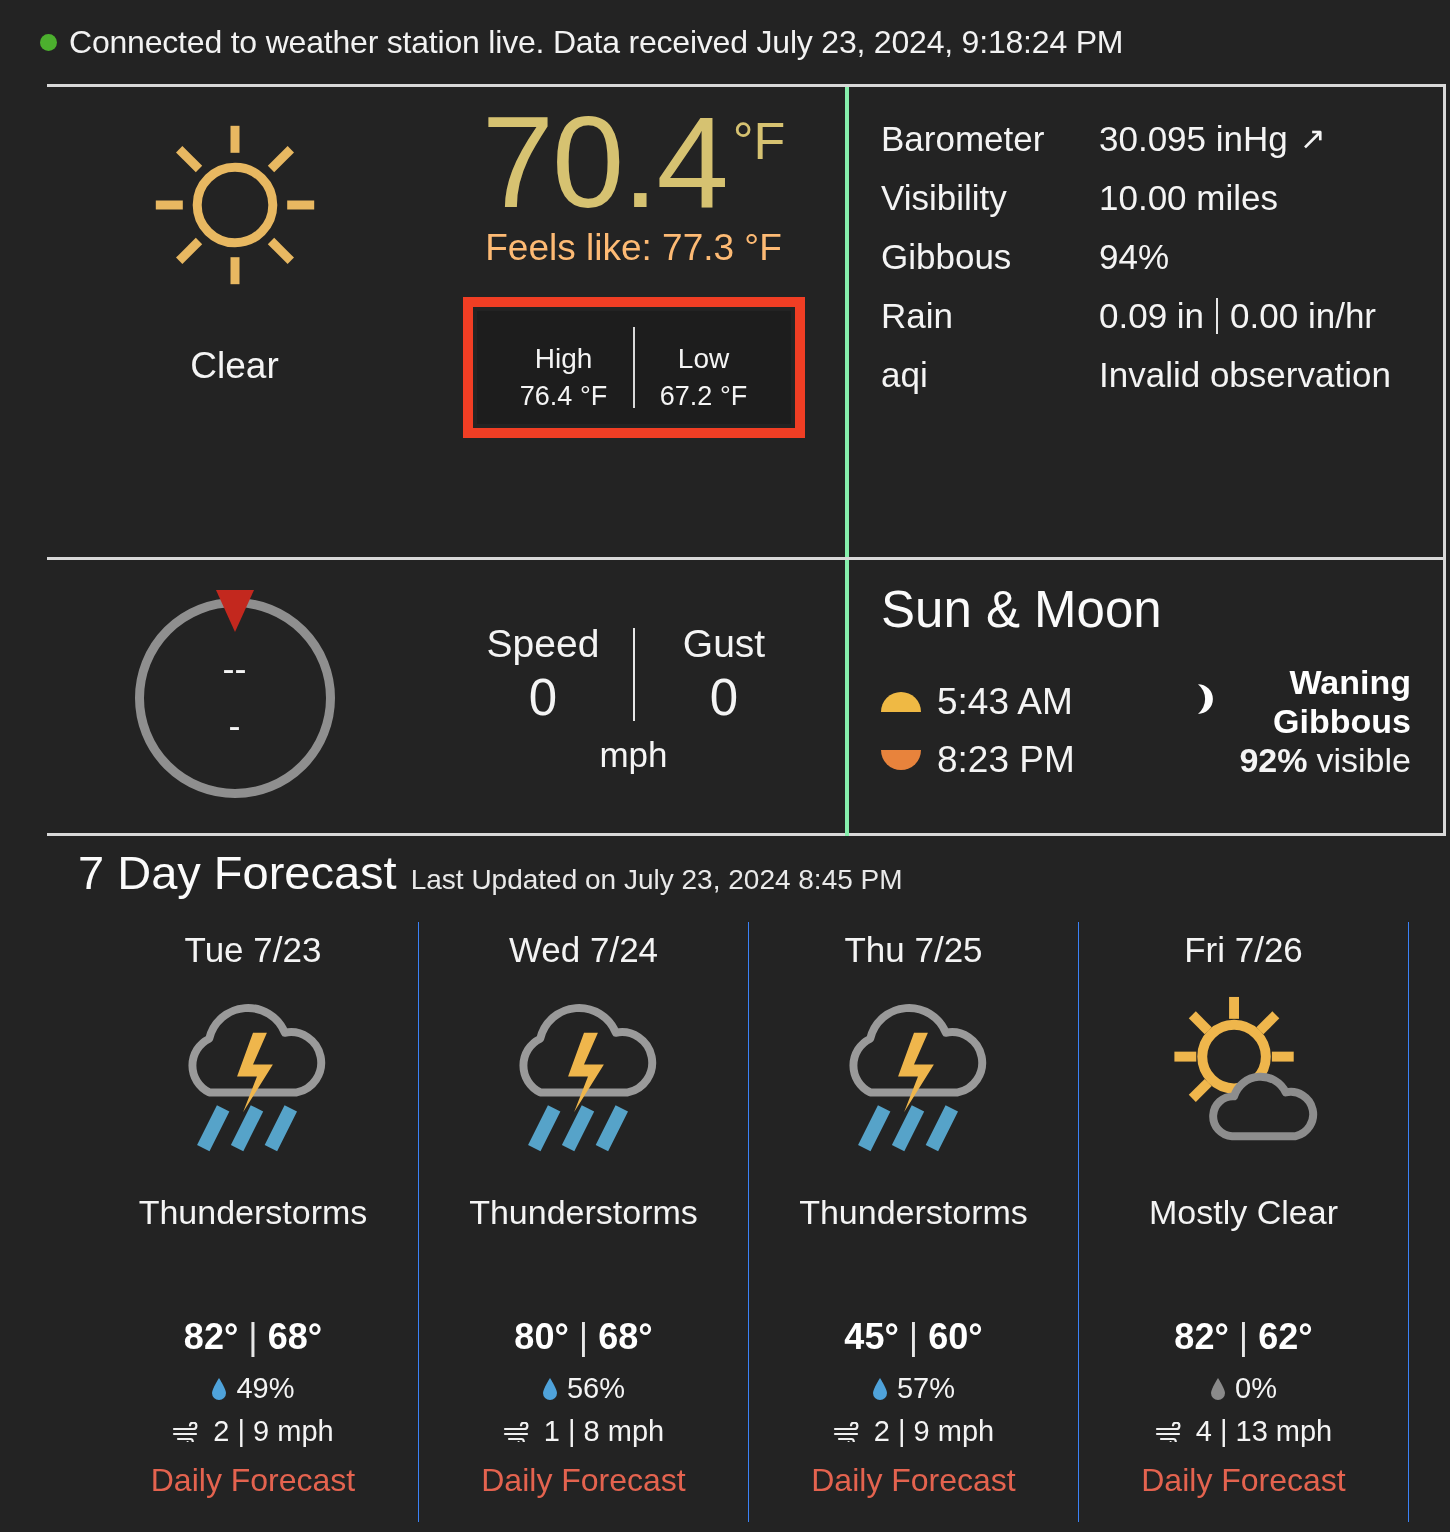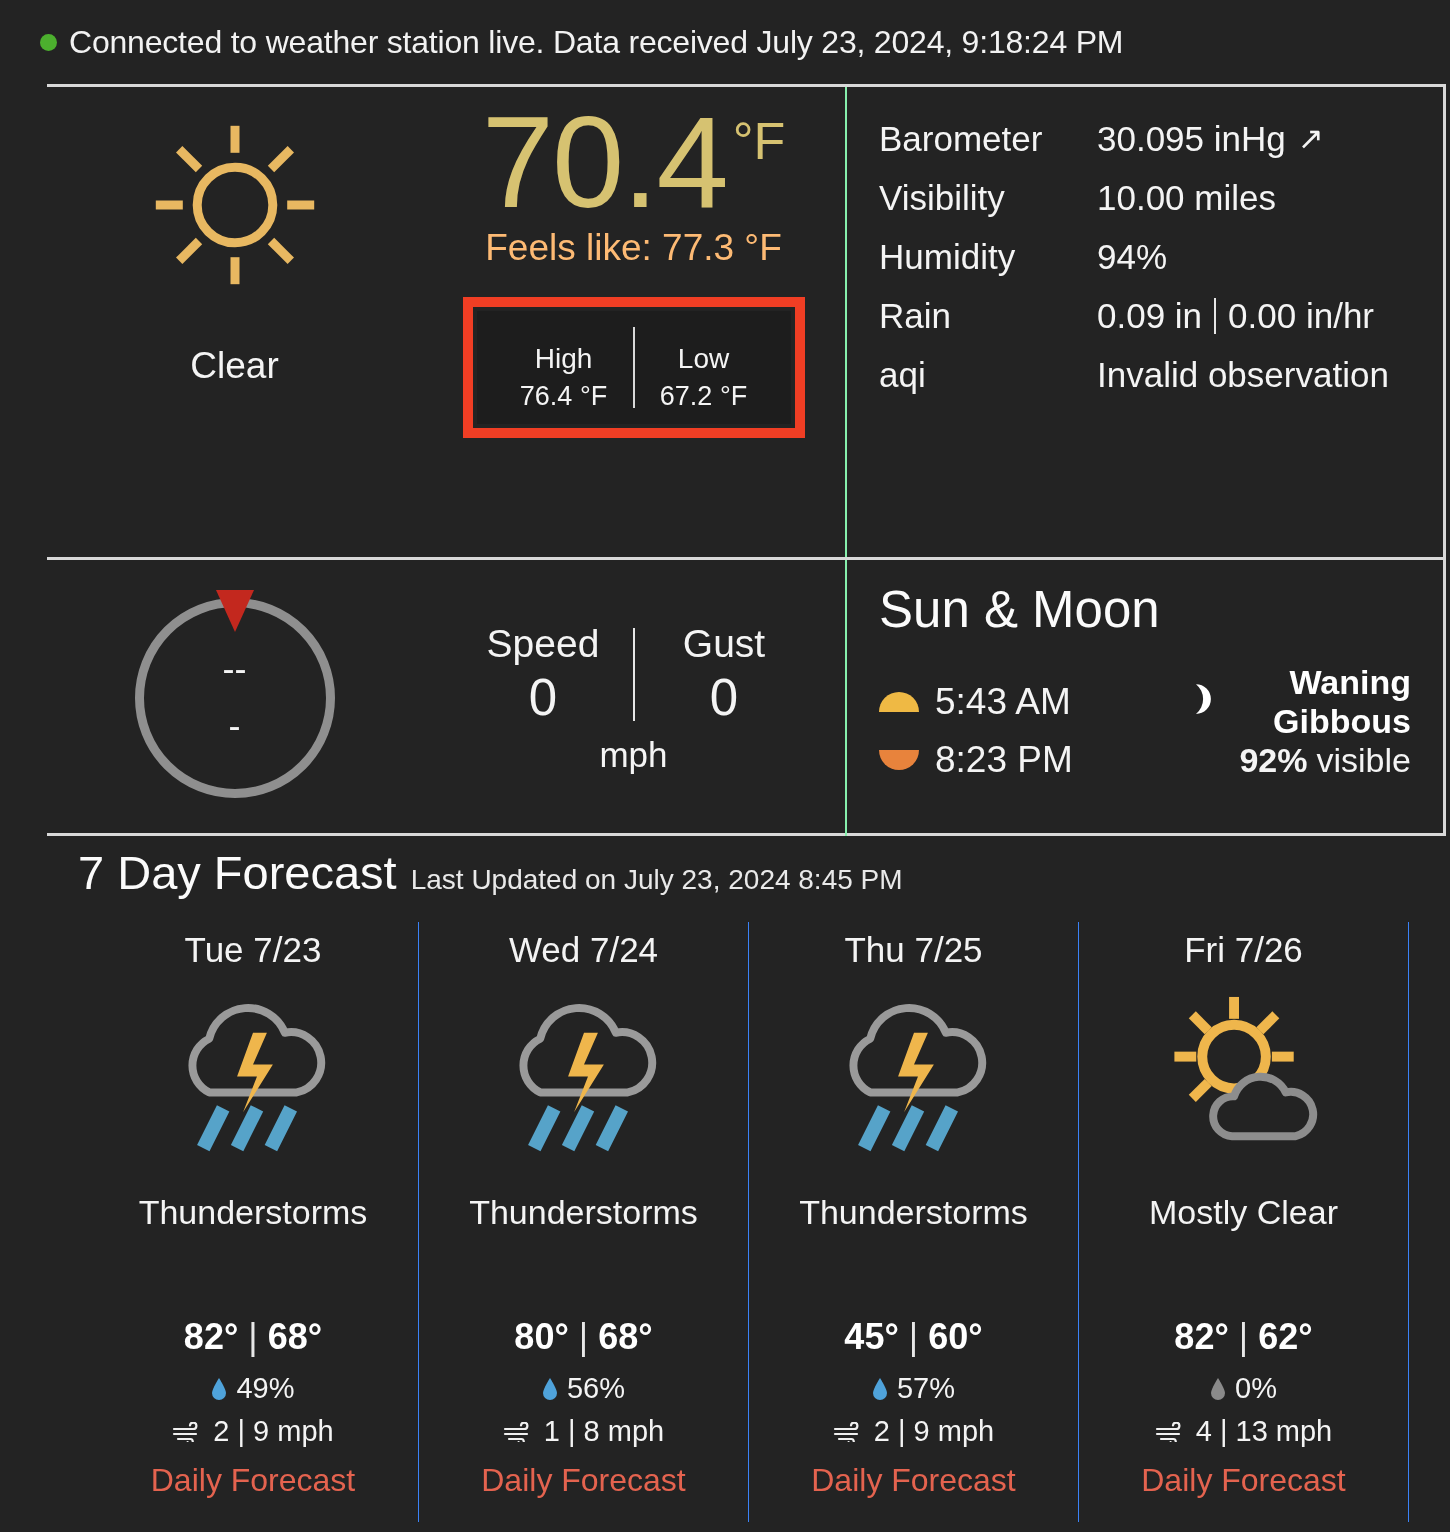--- a/index.html
+++ b/index.html
@@ -27,21 +27,21 @@
   .panel {
     position: absolute; left: 47px; top: 84px; width: 1399px; height: 752px;
     border-top: 3px solid #d8d8d8;
     border-right: 3px solid #d8d8d8;
     border-bottom: 3px solid #d8d8d8;
   }
   .panel-row { display: flex; width: 100%; }
   .row-top { height: 470px; }
   .row-bot { height: 279px; border-top: 3px solid #d8d8d8; }
   .col-left { width: 798px; position: relative; }
-  .col-right { flex: 1; position: relative; border-left: 2px solid #86efac; }
+  .col-right { flex: 1; position: relative; border-left: 4px solid #86efac; }
 
   
   .current { display: flex; width: 100%; height: 100%; }
   .cond-block {
     width: 375px; display: flex; flex-direction: column;
     align-items: center; padding-top: 28px;
   }
   .cond-label { font-size: 37px; color: #f4f4f4; margin-top: 46px; }
   .temp-block { flex: 1; display: flex; flex-direction: column; align-items: center; padding-top: 10px; }
   .temp-line { display: flex; align-items: flex-start; }
@@ -207,21 +207,21 @@
             <div class="obs-val">
               <span>30.095 inHg</span>
               <span class="trend-arrow">↗</span>
             </div>
           </div>
           <div class="obs-row">
             <div class="obs-key">Visibility</div>
             <div class="obs-val">10.00 miles</div>
           </div>
           <div class="obs-row">
-            <div class="obs-key">Humidity</div>
+            <div class="obs-key">Gibbous</div>
             <div class="obs-val">94%</div>
           </div>
           <div class="obs-row">
             <div class="obs-key">Rain</div>
             <div class="obs-val">
               <span>0.09 in</span>
               <span class="rain-sep"></span>
               <span>0.00 in/hr</span>
             </div>
           </div>

